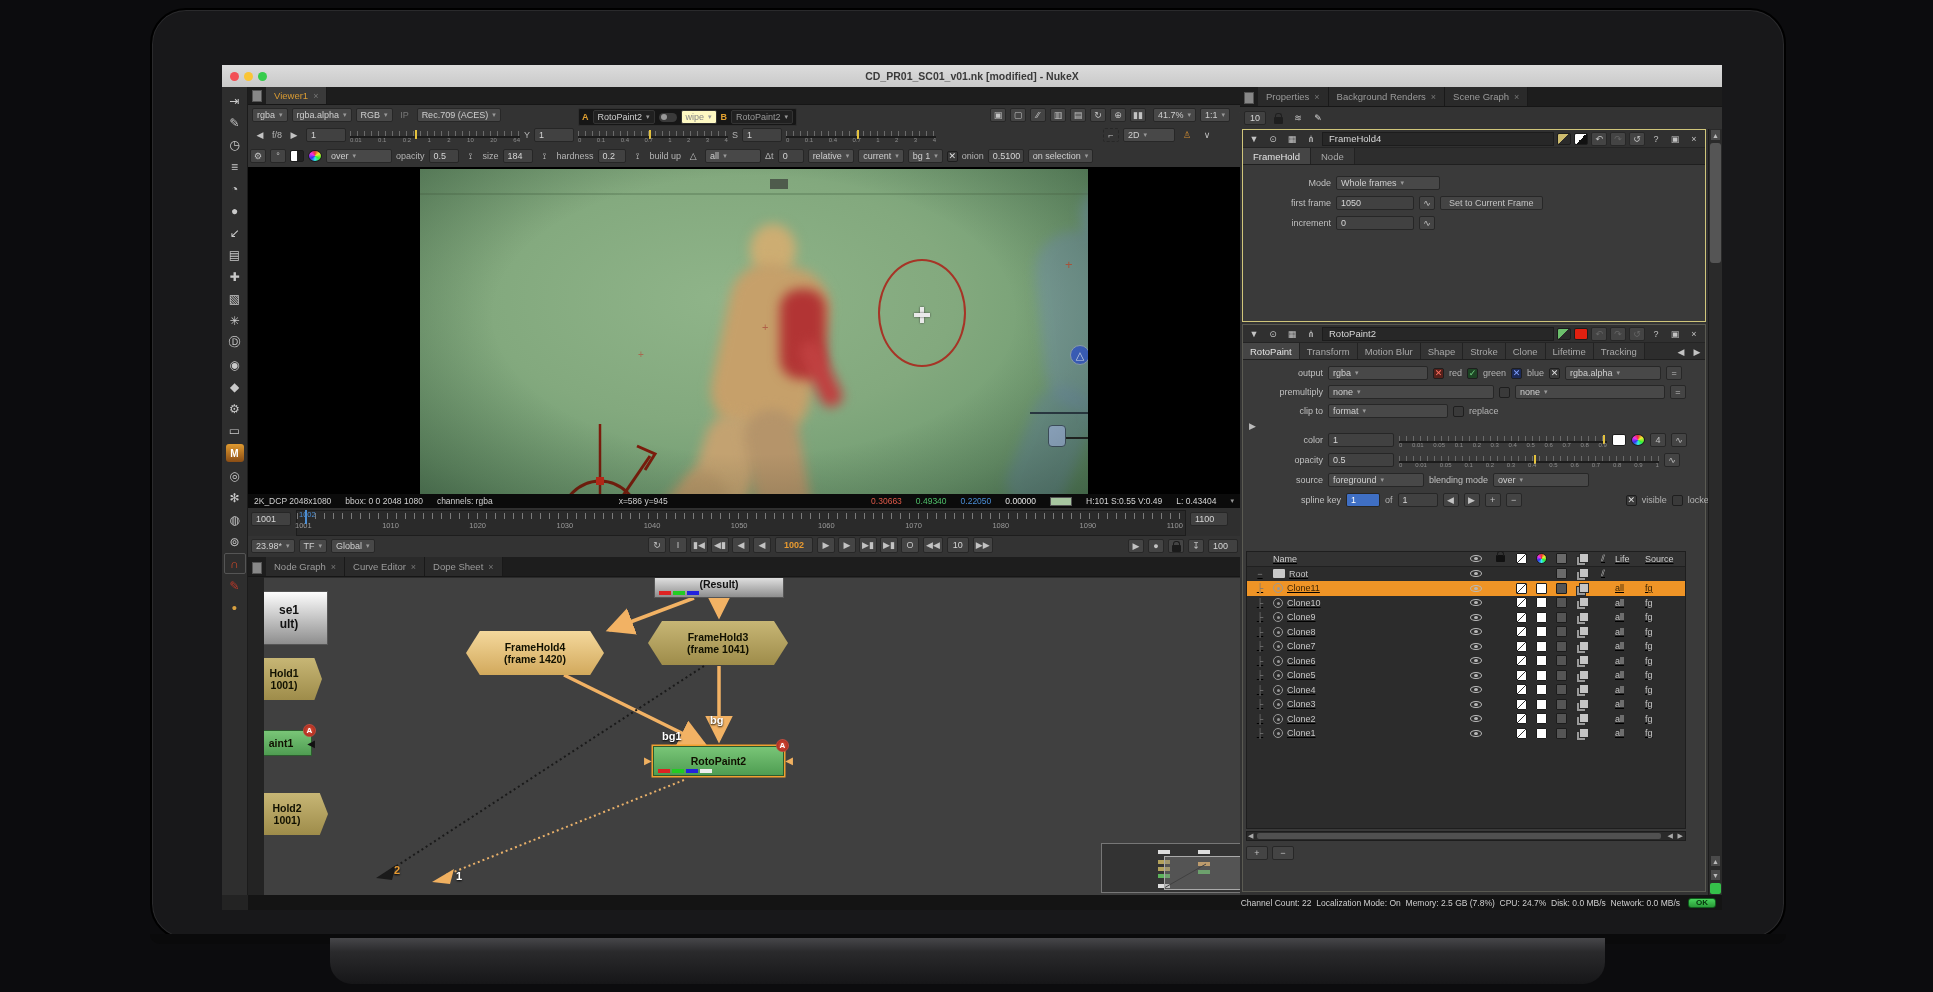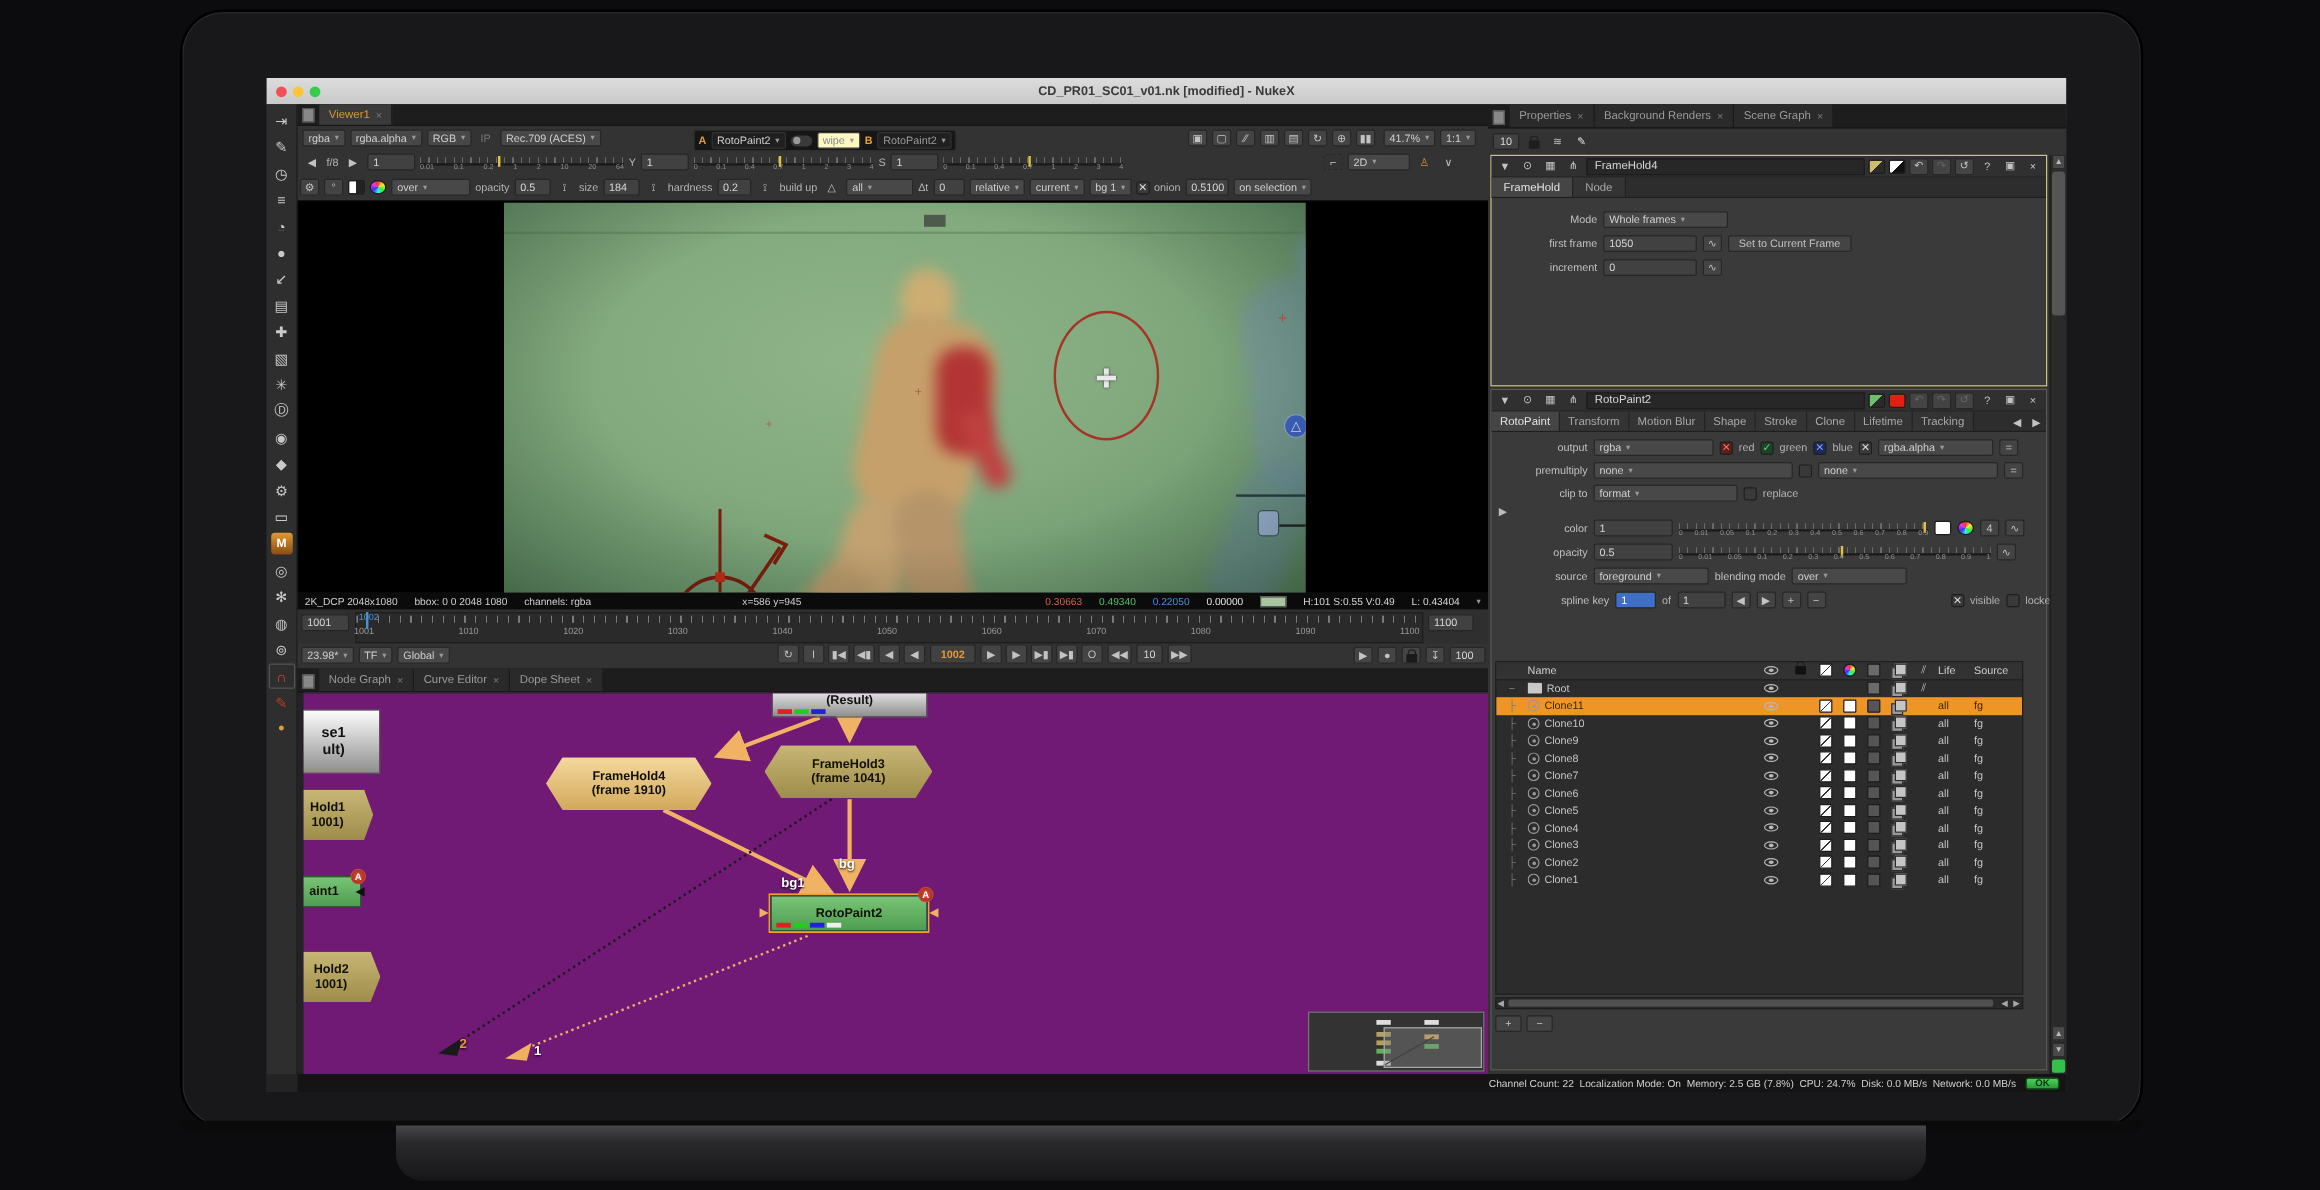--- a/index.html
+++ b/index.html
@@ -53,21 +53,21 @@
   .vimg{position:absolute;left:172px;top:2px;width:668px;height:325px;background:radial-gradient(ellipse at 45% 40%,#8fb489 0%,#83a97e 45%,#6e9a70 80%,#5d8a64 100%);overflow:hidden;}
   .blob{position:absolute;filter:blur(6px);}
   .vinfo{position:absolute;left:0;top:407px;width:992px;height:14px;background:#0b0b0b;display:flex;align-items:center;gap:14px;padding:0 6px;}
   .vinfo span{font-size:8.5px;white-space:nowrap;}
   .ruler{position:absolute;left:48px;top:2px;width:890px;height:26px;background:#2a2a2a;border:1px solid #1d1d1d;}
   .ruler .minor{position:absolute;left:0;right:0;top:2px;height:6px;background:repeating-linear-gradient(90deg,#7b7b7b 0 1px,transparent 1px 9px);}
   .ruler .nums{position:absolute;left:0;right:0;top:10px;display:flex;justify-content:space-between;}
   .ruler .nums span{font-size:7.5px;color:#9a9a9a;transform:translateX(-2px);}
   
   .ngraph{position:absolute;left:26px;top:470px;width:992px;height:338px;}
-  .ngcanvas{position:absolute;left:5px;top:20px;width:992px;height:318px;background:#701a75;overflow:hidden;border-top:1px solid #2a2a2a;}
+  .ngcanvas{position:absolute;left:16px;top:20px;width:992px;height:318px;background:#404040;overflow:hidden;border-top:1px solid #2a2a2a;}
   .node{position:absolute;display:flex;flex-direction:column;align-items:center;justify-content:center;font-size:10.5px;font-weight:bold;color:#101000;line-height:1.15;}
   .gold{background:linear-gradient(#c7b675,#9e8c4a);clip-path:polygon(10% 0,90% 0,100% 50%,90% 100%,10% 100%,0 50%);}
   .gold2{background:linear-gradient(#f4d89c,#d2a95c);clip-path:polygon(10% 0,90% 0,100% 50%,90% 100%,10% 100%,0 50%);}
   .greenN{background:linear-gradient(#79c577,#4f9d52);border:1px solid #2c5c2e;}
   .grayN{background:linear-gradient(#fdfdfd,#8e8e8e);border:1px solid #555;color:#111;}
   .chips{position:absolute;left:4px;bottom:2px;display:flex;gap:2px;}
   .chips i{width:12px;height:4px;display:block;}
   .abadge{position:absolute;width:13px;height:13px;border-radius:50%;background:radial-gradient(#e05540,#9c1f12);color:#fff;font-size:8px;font-weight:bold;display:flex;align-items:center;justify-content:center;border:1px solid #fff2;}
   .nglabel{position:absolute;color:#fff;font-size:11px;font-weight:bold;text-shadow:0 1px 2px #000;}
   .minimap{position:absolute;left:837px;top:265px;width:147px;height:50px;background:#333;border:1px solid #777;}
@@ -78,21 +78,21 @@
   .ppanel{position:absolute;background:#3a3a3a;border:1px solid #5a5a52;}
   .ppanel.focus{border:1px solid #cfc57a;}
   .phead{position:absolute;left:0;top:0;right:0;height:18px;background:#303030;border-bottom:1px solid #242424;display:flex;align-items:center;gap:3px;padding:0 3px;}
   .ptitle{background:#272727;border:1px solid #1c1c1c;color:#d8d8d8;font-size:9.5px;height:14px;display:flex;align-items:center;padding:0 6px;flex:1;}
   .ptabs{position:absolute;left:0;top:18px;right:0;height:17px;background:#2d2d2d;display:flex;align-items:flex-end;border-bottom:1px solid #1f1f1f;}
   .ptab{height:16px;padding:0 10px;display:flex;align-items:center;font-size:9.5px;color:#a8a8a8;background:#343434;border-right:1px solid #222;}
   .ptab.on{background:#454545;color:#e3e3e3;}
   .prow{position:absolute;display:flex;align-items:center;gap:5px;}
   .plabel{font-size:9px;color:#c0c0c0;text-align:right;white-space:nowrap;}
   
-  .clist{position:absolute;background:#2c2c2c;border:1px solid #1e1e1e;}
+  .clist{position:absolute;background:#2c2c2c;border:1px solid #1e1e1e;text-decoration:underline;}
   .crow{display:grid;grid-template-columns:26px 1fr 26px 22px 20px 20px 20px 20px 24px 30px 40px;align-items:center;height:14.5px;font-size:9px;color:#c5c5c5;}
   .crow.hdr{color:#cfcfcf;background:#323232;border-bottom:1px solid #202020;}
   .crow.sel{background:#ef9426;color:#3c2403;}
   .crow .nm{display:flex;align-items:center;gap:4px;overflow:hidden;}
   .mbox{width:11px;height:11px;border:1px solid #1c1c1c;border-radius:1px;background:#fff;position:relative;margin:auto;}
   .mbox.diag::after{content:"";position:absolute;left:0;top:0;width:100%;height:100%;background:linear-gradient(135deg,transparent 46%,#333 46%,#333 54%,transparent 54%);}
   .mbox.dim{background:#6a6a6a;}
   .mbox.dark{background:#555;}
   .layersic{width:11px;height:11px;position:relative;margin:auto;}
   .layersic::before{content:"";position:absolute;left:0;top:3px;width:8px;height:8px;background:#9a9a9a;border:1px solid #2a2a2a;}
@@ -522,21 +522,21 @@
                   <i style="background:#2c2;"></i>
                   <i style="background:#22d;"></i>
                 </span>
             </div>
             <div class="node grayN" style="left:-14px;top:13px;width:78px;height:54px;font-size:12px;">
               <span>se1</span>
                 <span>ult)</span>
             </div>
             <div class="node gold2" style="left:202px;top:53px;width:138px;height:44px;box-shadow:0 0 0 2px #f0a03055;">
               <span>FrameHold4</span>
-                <span>(frame 1910)</span>
+                <span>(frame 1420)</span>
             </div>
             <div class="node gold" style="left:384px;top:43px;width:140px;height:44px;">
               <span>FrameHold3</span>
                 <span>(frame 1041)</span>
             </div>
             <div class="node gold" style="left:-18px;top:80px;width:76px;height:42px;">
               <span>Hold1</span>
                 <span>1001)</span>
             </div>
             <div class="node greenN" style="left:-14px;top:152px;width:62px;height:26px;">

